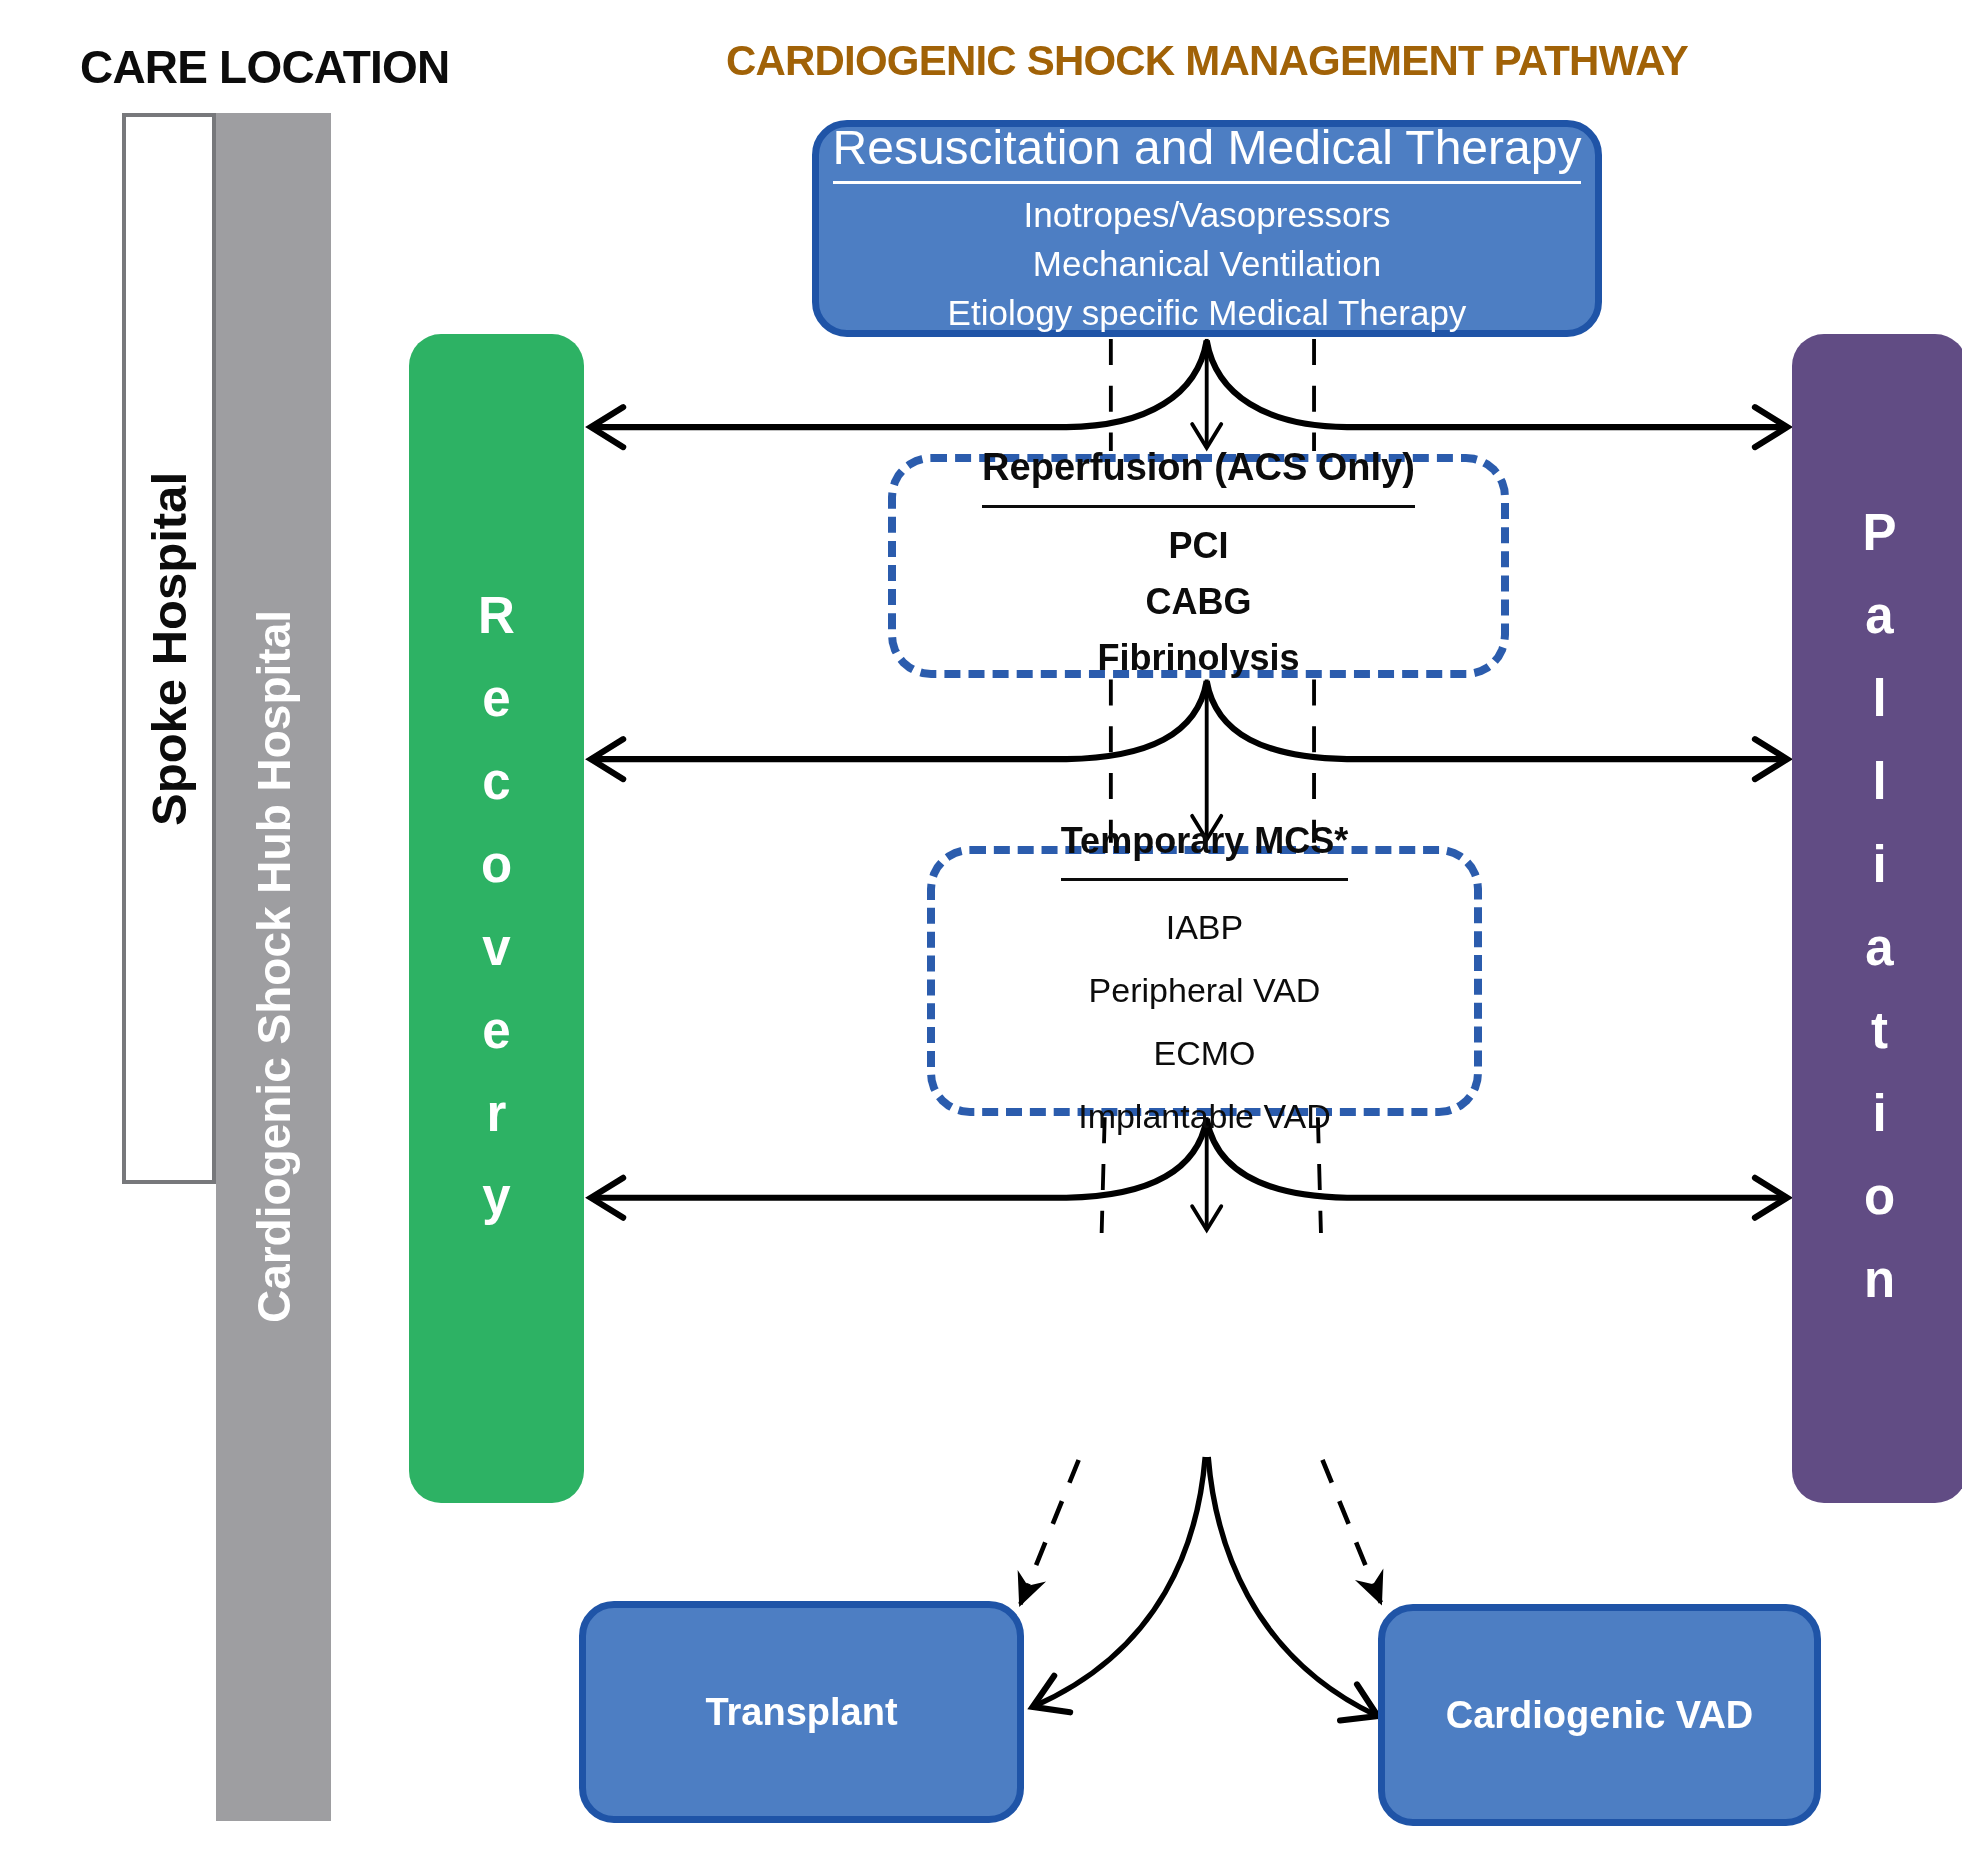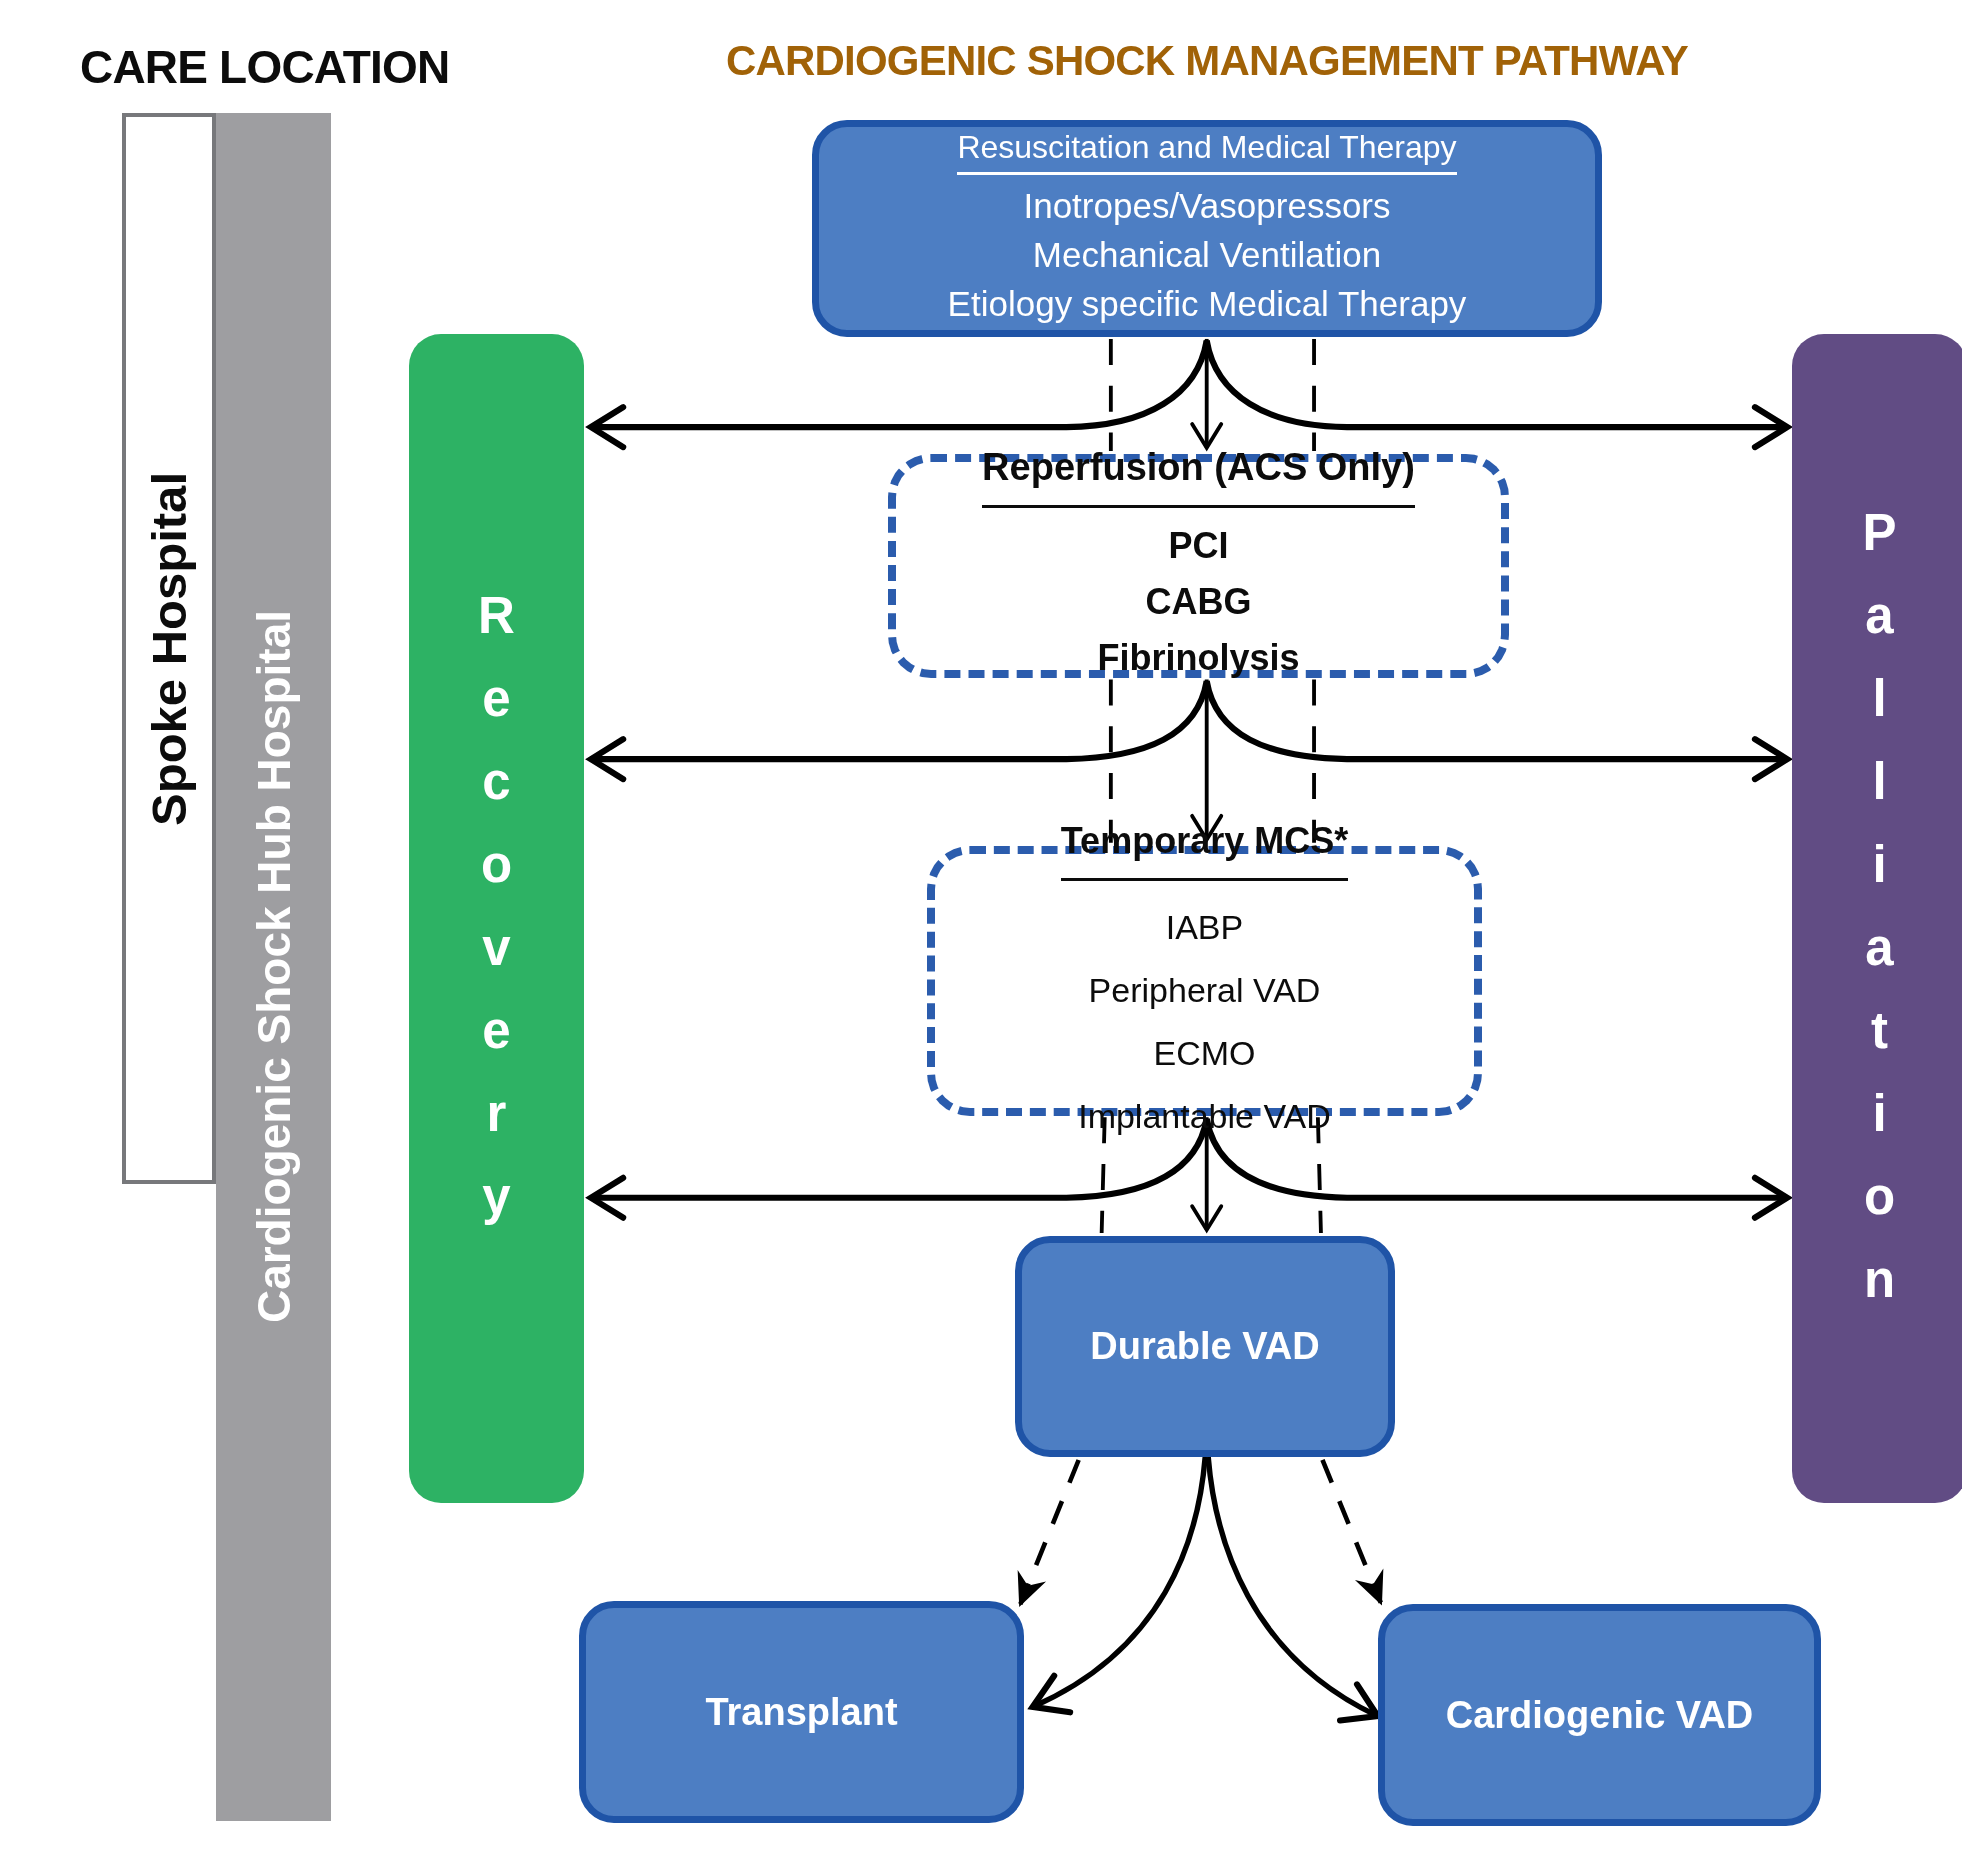--- a/index.html
+++ b/index.html
@@ -31,21 +31,21 @@
     font-size:51px;font-weight:bold;color:#ffffff;line-height:1;}
 
   
   .bluebox{background:#4d7ec3;border:7px solid #1f54a7;border-radius:35px;color:#ffffff;
     display:flex;flex-direction:column;align-items:center;justify-content:center;text-align:center;
     box-sizing:border-box;}
   .dashbox{background:#ffffff;border:8.4px dashed #2b5cad;border-radius:43px;color:#0c0c0c;
     display:flex;flex-direction:column;align-items:center;justify-content:center;text-align:center;
     box-sizing:border-box;}
   .resus{left:767px;top:120px;width:790px;height:217px;}
-  .resus .bhead{font-size:32px;font-weight:400;border-bottom:3.8px solid #ffffff;padding-bottom:5.4px;margin-bottom:6.1px;}
+  .resus .bhead{font-size:48px;font-weight:400;border-bottom:3.8px solid #ffffff;padding-bottom:5.4px;margin-bottom:6.1px;}
   .resus .bitem{font-size:35px;font-weight:400;line-height:49px;}
   .reperf{left:843px;top:454px;width:621px;height:224px;}
   .reperf .bhead,.tmcs .bhead{font-size:38px;font-weight:bold;border-bottom:3.8px solid #0c0c0c;padding-bottom:16px;margin-bottom:9.2px;}
   .reperf .bitem{font-size:36px;font-weight:bold;line-height:56px;}
   .tmcs{left:882px;top:846px;width:555px;height:270px;gap:12px;}
   .tmcs .bhead{font-size:36px;}
   .tmcs .bitem{font-size:34px;font-weight:normal;line-height:51px;}
   .durable{left:970px;top:1236px;width:380px;height:221px;}
   .transplant{left:534px;top:1601px;width:445px;height:222px;}
   .destination{left:1333px;top:1604px;width:443px;height:222px;}
@@ -136,23 +136,20 @@
   </div>
 
   <div class="abs dashbox tmcs">
     <span class="bhead">Temporary MCS*</span>
     <span class="bitem">IABP</span>
     <span class="bitem">Peripheral VAD</span>
     <span class="bitem">ECMO</span>
     <span class="bitem">Implantable VAD</span>
   </div>
 
-  <div class="abs bluebox durable">
-    <span class="blabel">Durable VAD</span>
-  </div>
 
   <div class="abs bluebox transplant">
     <span class="blabel">Transplant</span>
   </div>
 
   <div class="abs bluebox destination">
     <span class="blabel">Cardiogenic VAD</span>
   </div>
 
 </div>

